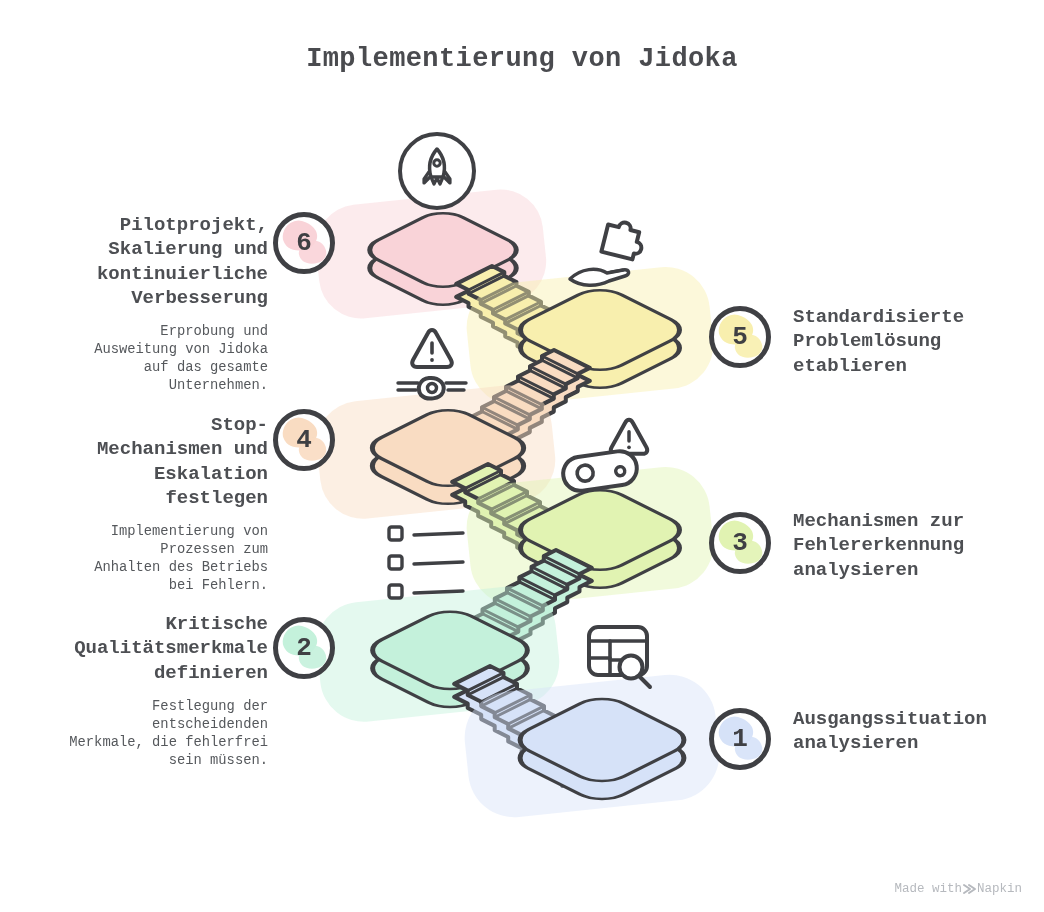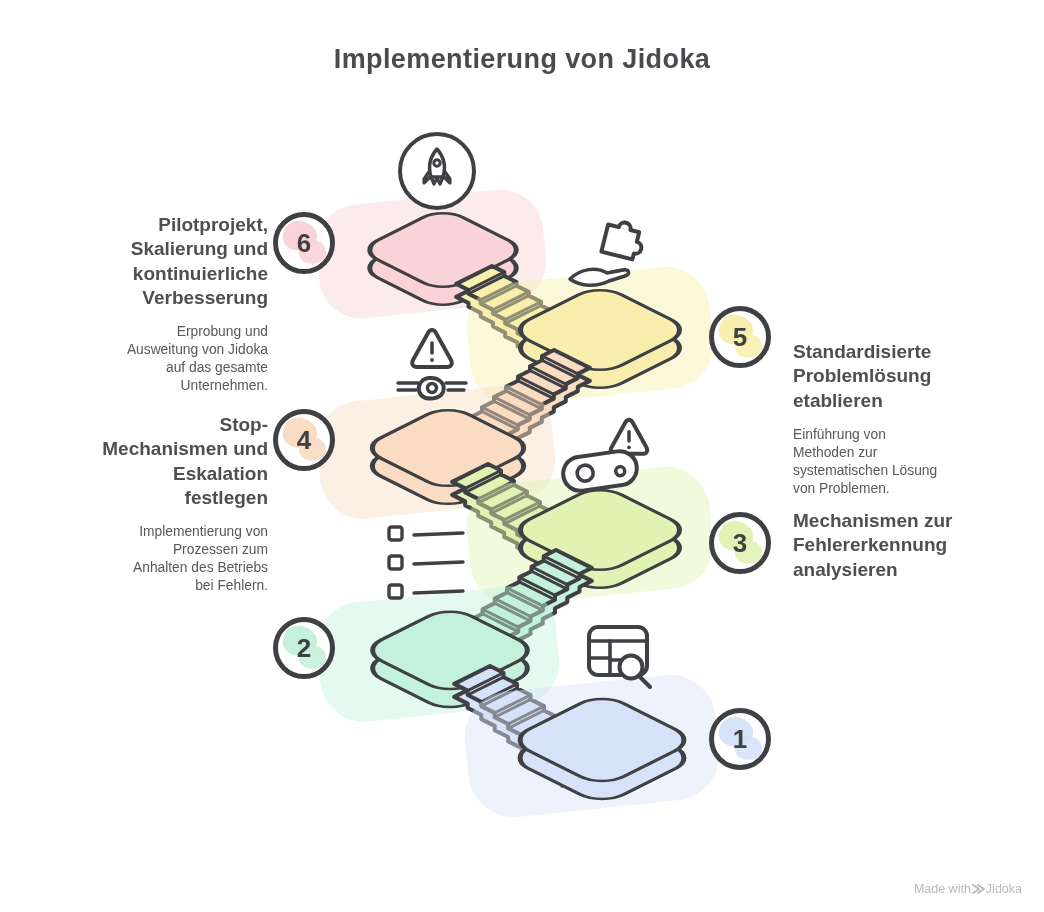--- a/index.html
+++ b/index.html
@@ -1,17 +1,17 @@
 <!DOCTYPE html>
 <html><head>
 <meta charset="utf-8">
 <style>
   html,body{margin:0;padding:0;background:#fff;}
   .canvas{position:relative;width:1044px;height:912px;background:#fff;overflow:hidden;
-          font-family:Liberation Sans, sans-serif;}
+          font-family:Liberation Mono, monospace;}
   .title{position:absolute;top:44px;left:0;right:0;margin:0;text-align:center;
          font-size:27px;font-weight:bold;color:#4a4b4f;letter-spacing:.4px;}
   .stage{position:absolute;left:0;top:0;width:1044px;height:912px;}
   .step-block{position:absolute;}
   .step-block h2{margin:0;font-size:19px;line-height:1.28;font-weight:700;color:#4d4f53;white-space:pre-line;}
   .step-block p{margin:13px 0 0;font-size:13.8px;line-height:1.3;font-weight:400;color:#55585c;white-space:pre-line;}
   .step-block.left{text-align:right;}
   .step-block.right{text-align:left;}
   .badge{position:absolute;width:62px;height:62px;box-sizing:border-box;border:5px solid #3f4044;
          border-radius:50%;background:#fff;display:flex;align-items:center;justify-content:center;
@@ -240,36 +240,43 @@
   <div class="step-block left" style="left:62px;top:413px;width:206px;">
     <h2>Stop-
 Mechanismen und
 Eskalation
 festlegen</h2>
     <p>Implementierung von
 Prozessen zum
 Anhalten des Betriebs
 bei Fehlern.</p>
   </div>
-
-  <div class="step-block right" style="left:793px;top:305px;width:215px;margin-top:35px;">
+  <div class="step-block left" style="left:62px;top:612px;width:206px;">
+    <h2>Kritische
+Qualitätsmerkmale
+definieren</h2>
+    <p>Festlegung der
+entscheidenden
+Merkmale, die fehlerfrei
+sein müssen.</p>
+  </div>
+
+  <div class="step-block right" style="left:793px;top:305px;width:215px;">
     <h2>Standardisierte
 Problemlösung
 etablieren</h2>
-    <p>Einführung von
-Methoden zur
-systematischen Lösung
-von Problemen.</p>
   </div>
   <div class="step-block right" style="left:793px;top:509px;width:215px;">
     <h2>Mechanismen zur
 Fehlererkennung
 analysieren</h2>
   </div>
   <div class="step-block right" style="left:793px;top:707px;width:215px;">
+    <h2>Ausgangssituation
+analysieren</h2>
   </div>
 
   <div class="badge" style="left: 273px; top: 212px; --c: #f9d3d8;">
       <span>6</span>
     </div>
   <div class="badge" style="left: 273px; top: 409px; --c: #f9dcc2;">
       <span>4</span>
     </div>
   <div class="badge" style="left: 273px; top: 617px; --c: #c4f1db;">
       <span>2</span>
@@ -283,16 +290,16 @@
   <div class="badge" style="left: 709px; top: 708px; --c: #d6e2f8;">
       <span>1</span>
     </div>
 
   <a class="footer">
     <span>Made with</span>
     <svg width="15" height="14" viewBox="0 0 15 14">
       <path d="M2,3 L8,7 L2,11" stroke="#b6b9be" stroke-width="2" fill="none" stroke-linecap="round" stroke-linejoin="round"></path>
       <path d="M7,3 L13,7 L7,11" stroke="#b6b9be" stroke-width="2" fill="none" stroke-linecap="round" stroke-linejoin="round"></path>
     </svg>
-    <span>Jidoka</span>
+    <span>Napkin</span>
   </a>
 
 </div>
 
 </body></html>

